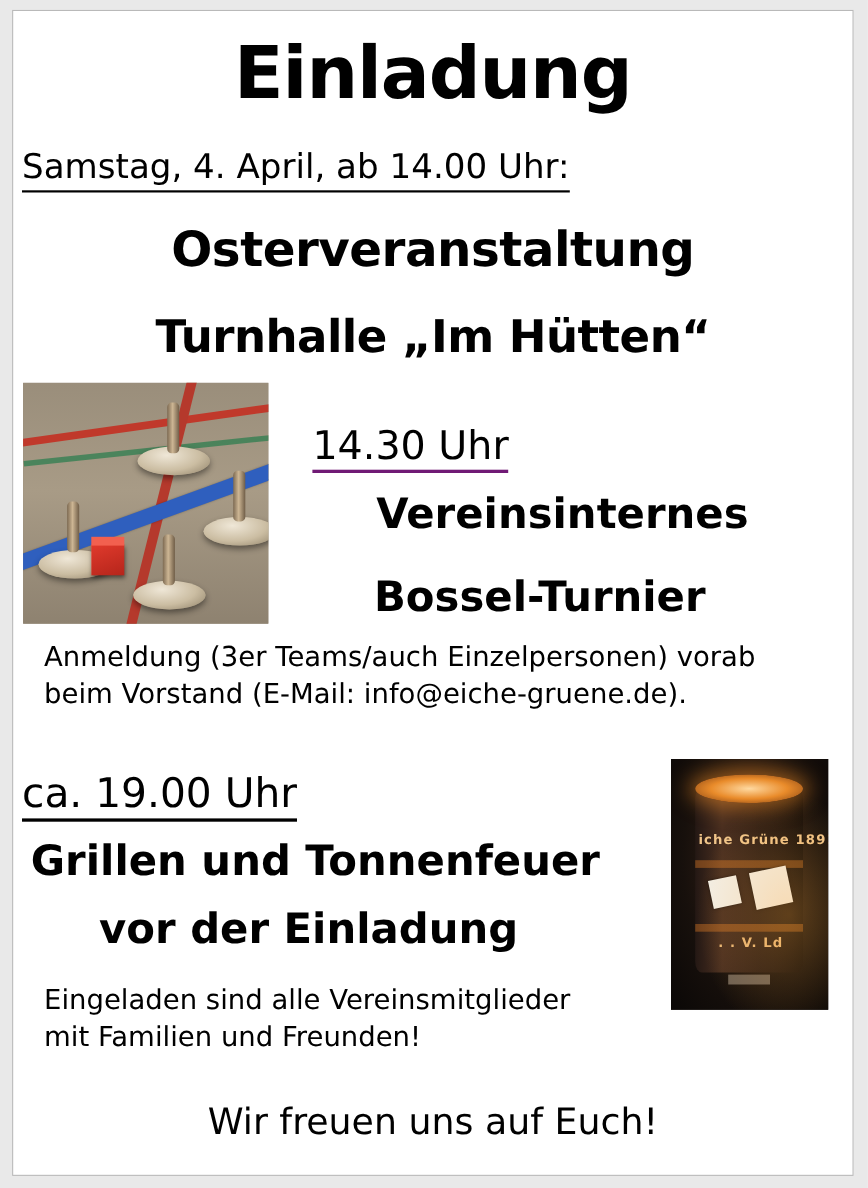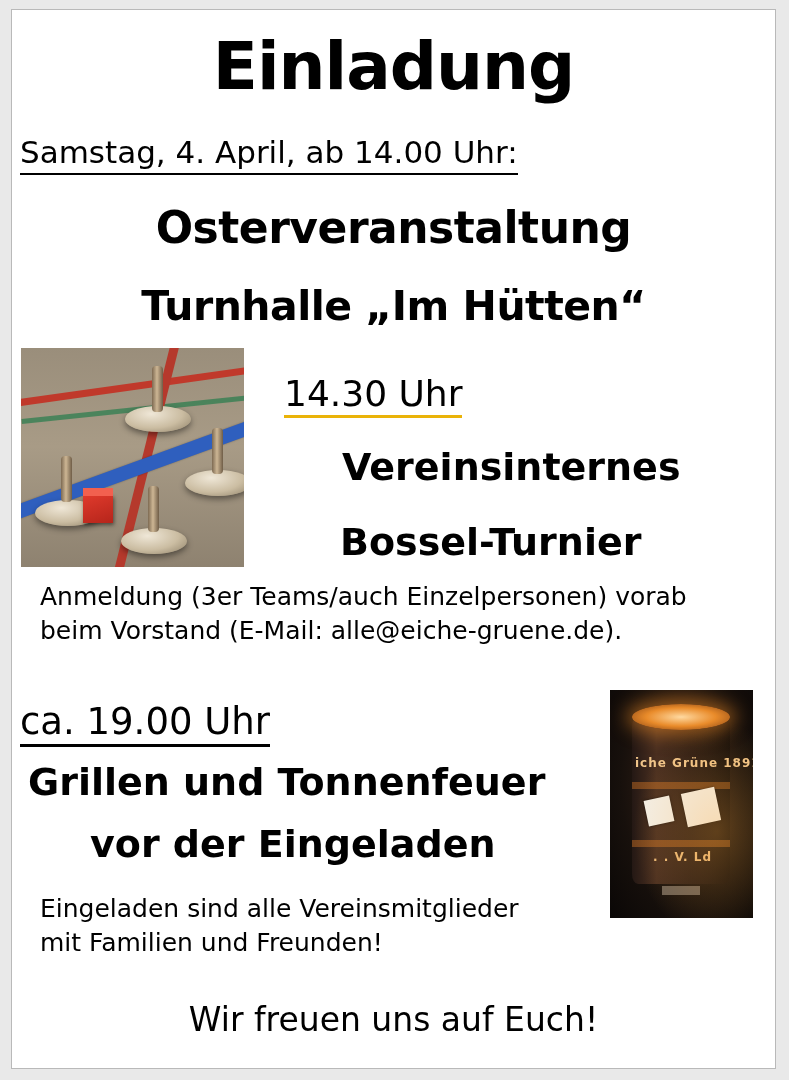--- a/index.html
+++ b/index.html
@@ -74,23 +74,23 @@
     width: 100%;
     text-align: center;
     font-size: 41px;
     font-weight: bold;
     letter-spacing: -0.5px;
   }
 
   .time1 {
     position: absolute;
     left: 272px;
-    top: 363px;
+    top: 375px;
     font-size: 36px;
-    border-bottom: 3px solid #eab308;
+    border-bottom: 3px solid #701a75;
     padding-bottom: 1px;
     white-space: nowrap;
   }
   .time1-line2 {
     position: absolute;
     left: 330px;
     top: 435px;
     font-size: 38px;
     font-weight: bold;
     white-space: nowrap;
@@ -376,26 +376,26 @@
 
         <div class="cube"></div>
       </div>
 
       <div class="time1">14.30 Uhr</div>
       <div class="time1-line2">Vereinsinternes</div>
       <div class="time1-line3">Bossel-Turnier</div>
 
       <div class="register">
         <span class="l1">Anmeldung (3er Teams/auch Einzelpersonen) vorab</span>
-        <span class="l2">beim Vorstand (E-Mail: alle@eiche-gruene.de).</span>
+        <span class="l2">beim Vorstand (E-Mail: info@eiche-gruene.de).</span>
       </div>
 
       <div class="time2">ca. 19.00 Uhr</div>
       <div class="time2-line2">Grillen und Tonnenfeuer</div>
-      <div class="time2-line3">vor der Eingeladen</div>
+      <div class="time2-line3">vor der Einladung</div>
 
       <div class="photo-barrel">
         <div class="bg"></div>
         <div class="body"></div>
         <div class="band b1"></div>
         <div class="band b2"></div>
         <div class="rim"></div>
         <div class="text-top">iche Grüne 1891</div>
         <div class="sticker s1"></div>
         <div class="sticker s2"></div>

